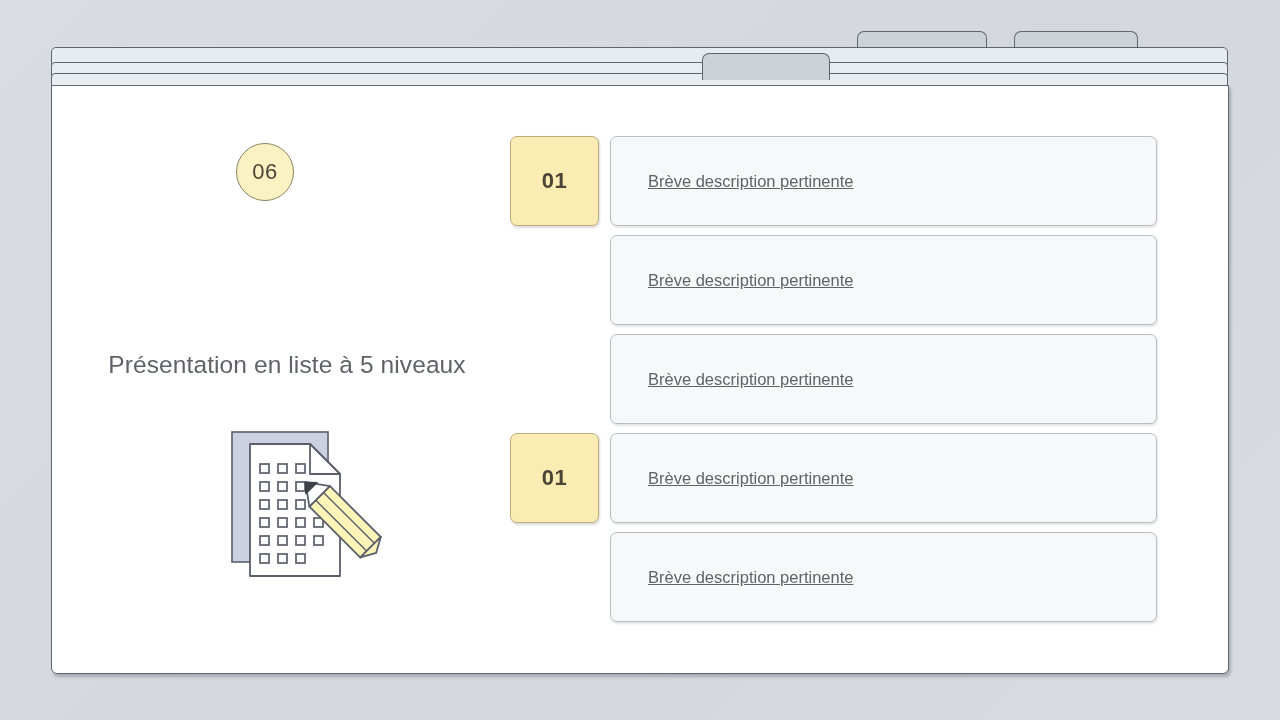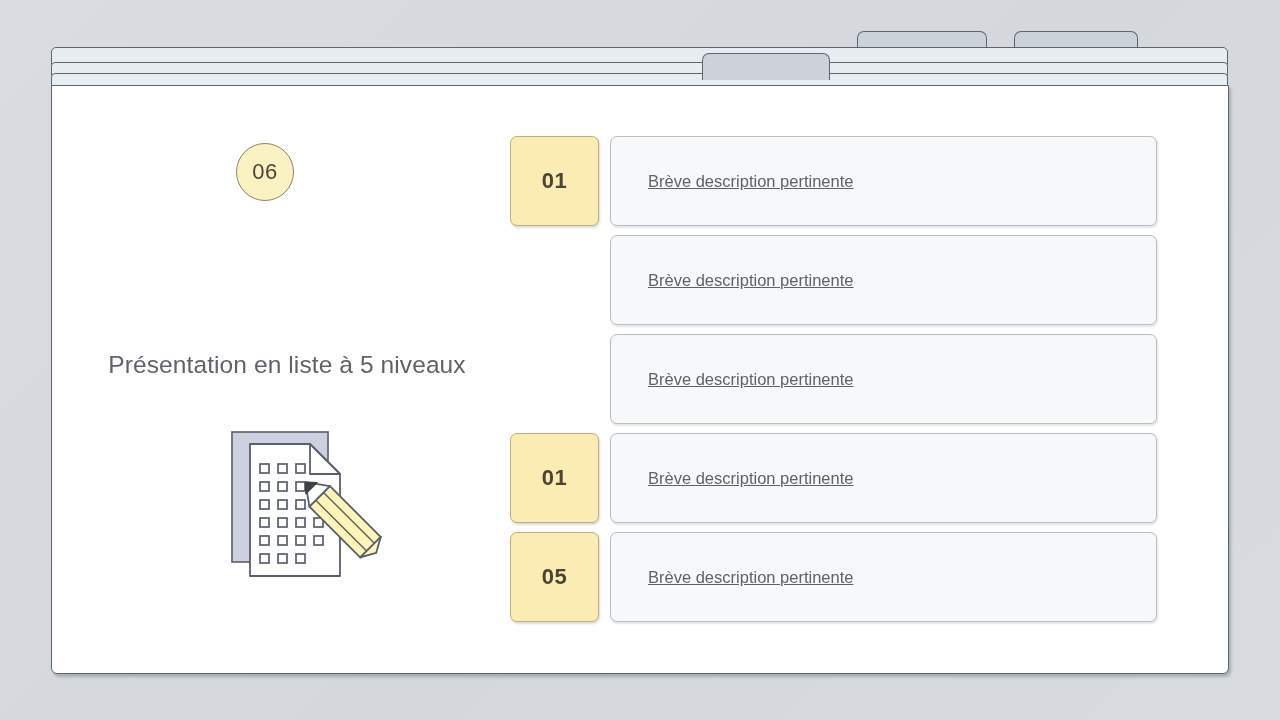--- a/index.html
+++ b/index.html
@@ -236,19 +236,18 @@
       <div class="row">
         <div class="row-desc">Brève description pertinente</div>
       </div>
 
       <div class="row">
         <div class="row-num">01</div>
         <div class="row-desc">Brève description pertinente</div>
       </div>
 
       <div class="row">
-        <div class="row-num">05</div>
         <div class="row-desc">Brève description pertinente</div>
       </div>
 
     </div>
   </div>
 </div>
 
 </body></html>

